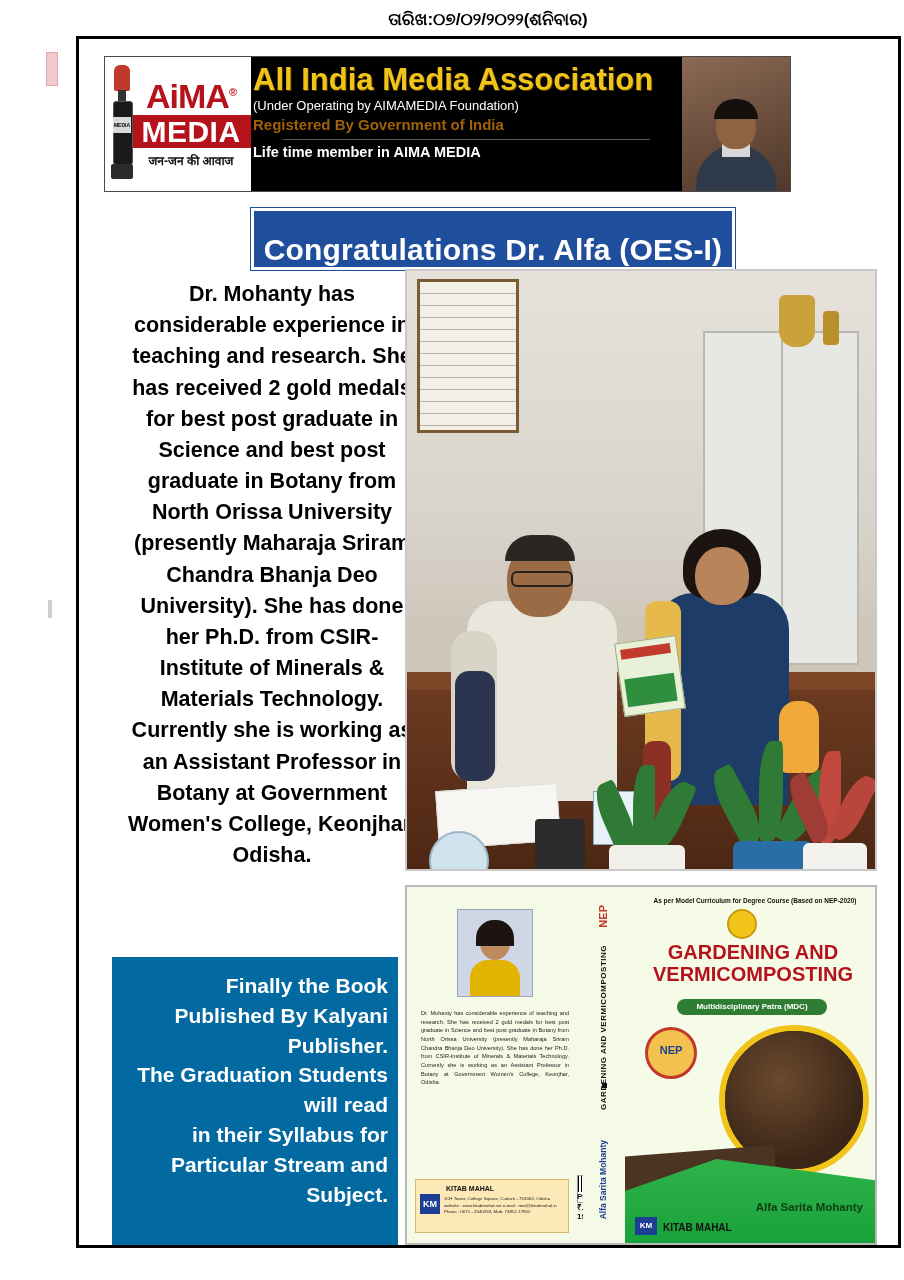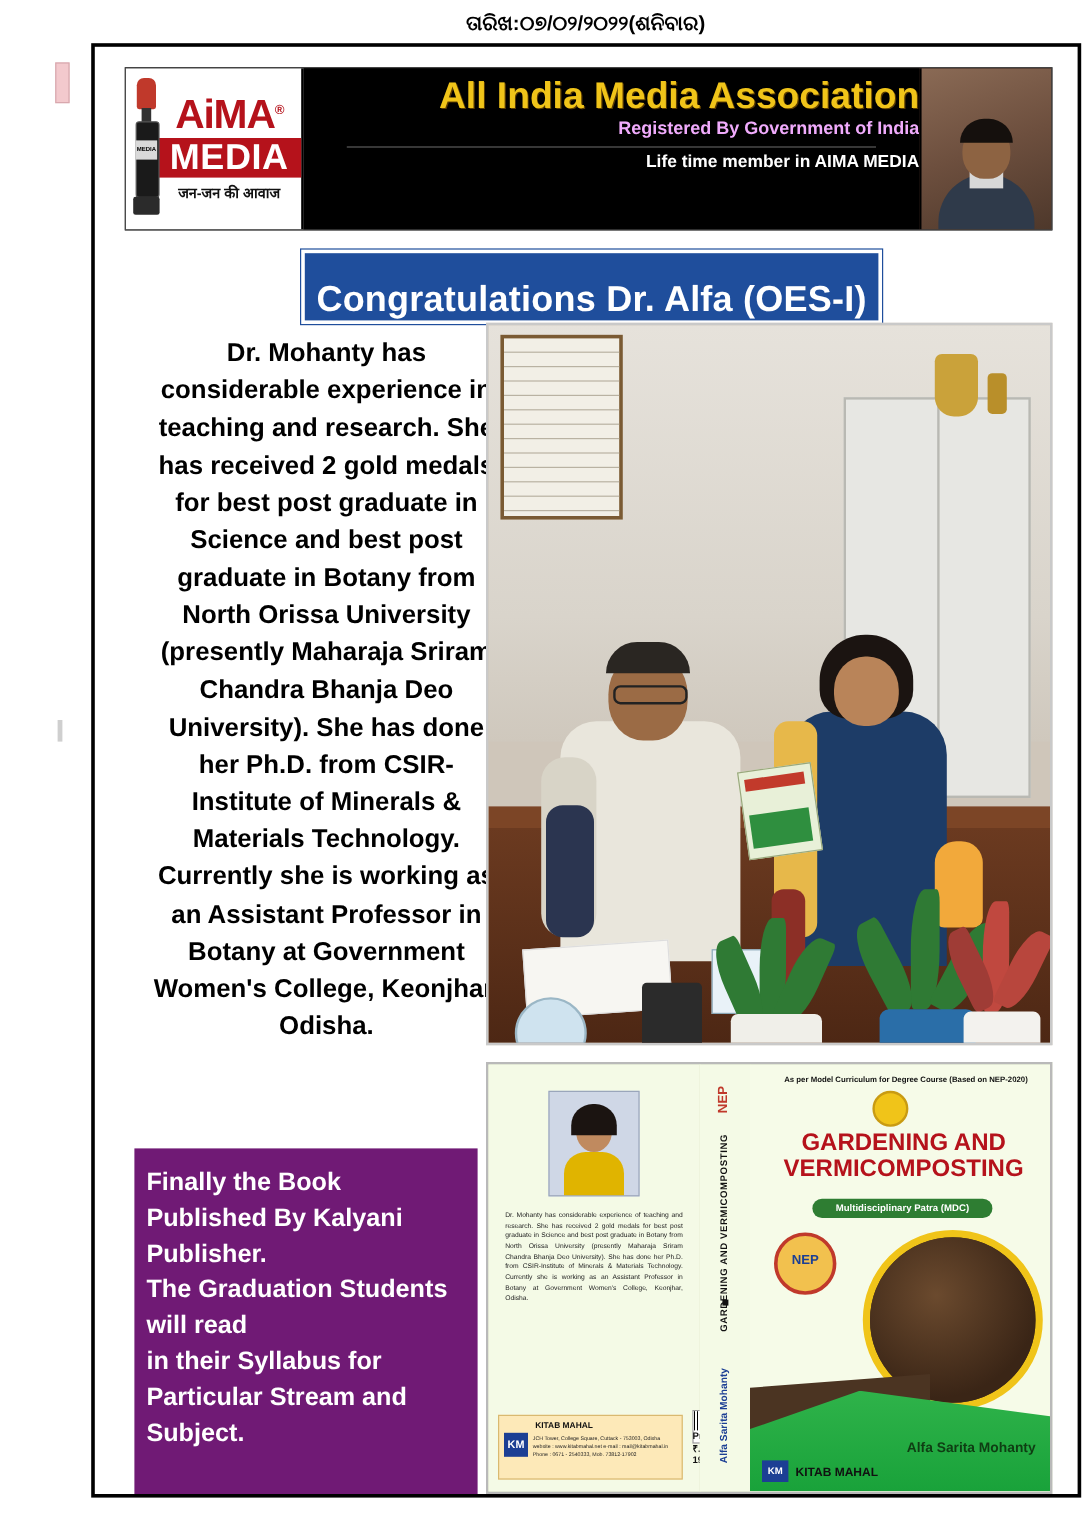--- a/index.html
+++ b/index.html
@@ -34,21 +34,21 @@
 
   
   .poster{
     position:absolute;left:40px;top:36px;width:825px;height:1212px;
     background:#ffffff;border:3px solid #000;box-sizing:border-box;
   }
   .poster-inner{position:absolute;left:8px;top:8px;width:805px;height:1192px;}
 
   
   .banner{
-    position:absolute;left:17px;top:9px;width:773px;height:136px;
+    position:absolute;left:17px;top:9px;width:687px;height:136px;
     background:#000;border:1px solid #4a4a4a;box-sizing:border-box;
     display:flex;
   }
   .banner-logo{
     width:148px;height:100%;background:#ffffff;position:relative;
     border-right:2px solid #000;display:flex;flex-direction:column;
     align-items:center;justify-content:center;box-sizing:border-box;
   }
   .mic{
     position:absolute;left:6px;top:8px;width:22px;height:116px;
@@ -66,29 +66,29 @@
   .aima-top sup{font-size:11px;vertical-align:super;}
   .aima-media{
     margin-left:26px;background:#b5121b;color:#fff;font-size:30px;font-weight:800;
     padding:1px 10px;line-height:1.05;margin-top:2px;letter-spacing:0.5px;
   }
   .aima-sub{
     margin-left:26px;margin-top:4px;font-size:12px;font-weight:700;color:#111;
   }
 
   .banner-mid{
-    flex:1;position:relative;background:#000;text-align:right;color:#fff;
+    flex:1;position:relative;background:#000;text-align:left;color:#fff;
     padding-top:6px;box-sizing:border-box;
   }
   .banner-title{
     font-size:31px;font-weight:800;color:#f0c419;letter-spacing:0px;
     line-height:1.08;text-shadow:1px 1px 0 #5a3b00;
   }
   .banner-line2{font-size:13px;color:#ffffff;margin-top:2px;}
-  .banner-line3{font-size:15px;color:#f0abfc;margin-top:3px;font-weight:700;}
+  .banner-line3{font-size:15px;color:#a16207;margin-top:3px;font-weight:700;}
   .banner-rule{width:86%;height:1px;background:#5b5b5b;margin:6px auto 4px;}
   .banner-line4{font-size:14.5px;color:#ffffff;font-weight:700;}
   .banner-line5{font-size:14.5px;color:#ffffff;font-weight:700;margin-top:1px;}
 
   .banner-photo{
     width:108px;height:100%;background:#6b4a3c;position:relative;overflow:hidden;
     border-left:2px solid #000;
   }
   .bp-wall{position:absolute;left:0;top:0;width:100%;height:100%;
     background:linear-gradient(160deg,#8a6a55 0%,#6d4f3e 50%,#4e382b 100%);}
@@ -109,21 +109,21 @@
 
   
   .left-col{
     position:absolute;left:40px;top:232px;width:290px;
     text-align:center;font-size:21.5px;font-weight:700;line-height:1.45;
     color:#000;
   }
 
   .purple-box{
     position:absolute;left:25px;top:910px;width:286px;height:288px;
-    background:#701a75;color:#ffffff;text-align:left;
+    background:#0369a1;color:#ffffff;text-align:right;
     font-size:21px;font-weight:700;line-height:1.42;
     padding:14px 10px 0;box-sizing:border-box;
   }
 
   
   .photo{
     position:absolute;left:318px;top:222px;width:472px;height:602px;
     border:2px solid #c9c9c9;box-sizing:border-box;overflow:hidden;
     background:#cfc6ba;
   }
@@ -233,20 +233,21 @@
           <div class="label">MEDIA</div>
           <div class="base"></div>
         </div>
         <div class="aima-top"><span>AiMA</span><sup>®</sup></div>
         <div class="aima-media">MEDIA</div>
         <div class="aima-sub">जन-जन की आवाज</div>
       </div>
 
       <div class="banner-mid">
         <div class="banner-title">All India Media Association</div>
+        <div class="banner-line2">(Under Operating by AIMAMEDIA Foundation)</div>
         <div class="banner-line3">Registered By Government of India</div>
         <div class="banner-rule"></div>
         <div class="banner-line5">Life time member in AIMA MEDIA</div>
       </div>
 
       <div class="banner-photo">
         <div class="bp-wall"></div>
         <div class="bp-shirt"></div>
         <div class="bp-collar"></div>
         <div class="bp-face"></div>

